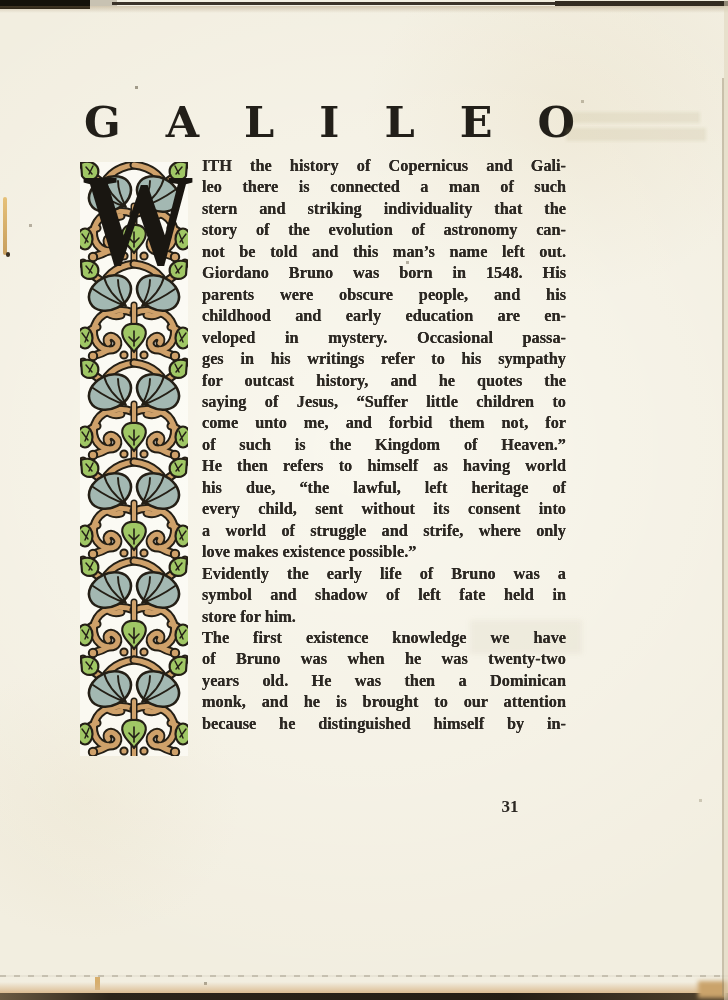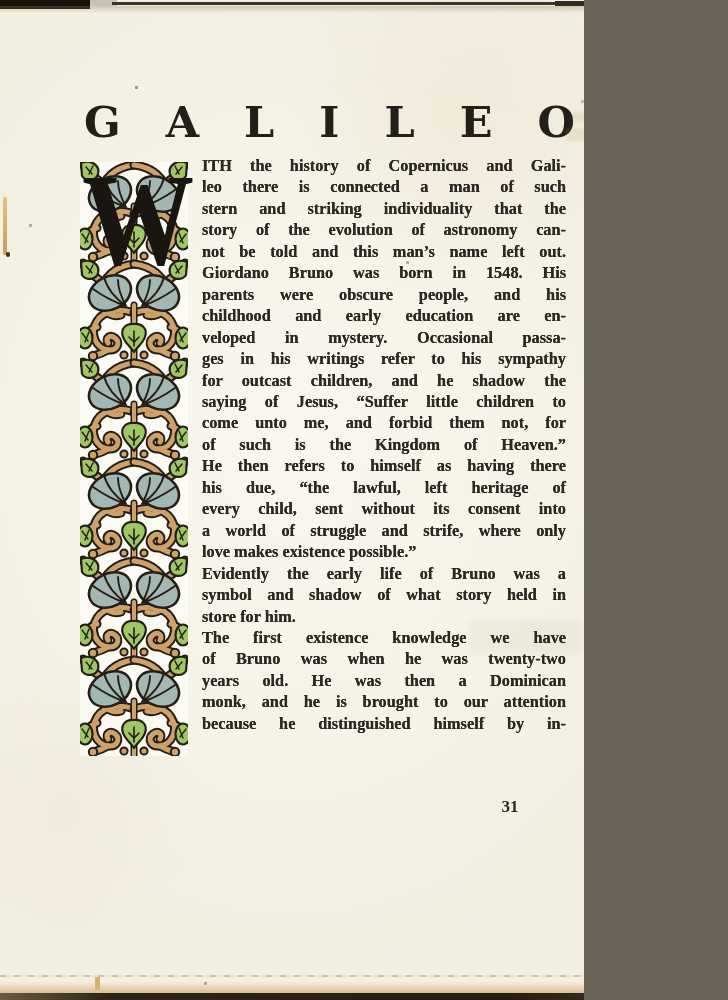--- a/index.html
+++ b/index.html
@@ -1,17 +1,17 @@
 <!DOCTYPE html>
 <html style="--vine-tan: #cfa16a; --leaf-sage: #a3b8b2; --leaf-green: #a0c765; --outline-ink: #241f16; --paper: #f2eee0; --text-ink: #2c2823;"><head>
 <meta charset="utf-8">
 <style>
   html,body{margin:0;padding:0;background:#6b6458;}
   .scan{
-    position:relative;width:584px;height:1000px;overflow:hidden;
+    position:relative;width:728px;height:1000px;overflow:hidden;
     background:
       radial-gradient(130% 90% at 50% 45%, rgba(255,255,250,.55), rgba(255,255,250,0) 60%),
       radial-gradient(40% 25% at 78% 12%, rgba(232,222,196,.50), rgba(232,222,196,0) 70%),
       radial-gradient(30% 20% at 12% 80%, rgba(234,226,203,.45), rgba(234,226,203,0) 70%),
       var(--paper,#f2eee0);
     font-family:"Liberation Serif", serif;
   }
   .abs{position:absolute;}
   
   .edge-top-a{left:0;top:0;width:90px;height:9px;background:#141109;}
@@ -148,31 +148,31 @@
       <div class="line j">ITH the history of Copernicus and Gali-</div>
       <div class="line j">leo there is connected a man of such</div>
       <div class="line j">stern and striking individuality that the</div>
       <div class="line j">story of the evolution of astronomy can-</div>
       <div class="line j">not be told and this man’s name left out.</div>
       <div class="line j">Giordano Bruno was born in 1548. His</div>
       <div class="line j">parents were obscure people, and his</div>
       <div class="line j">childhood and early education are en-</div>
       <div class="line j">veloped in mystery. Occasional passa-</div>
       <div class="line j">ges in his writings refer to his sympathy</div>
-      <div class="line j">for outcast children, and he shadow the</div>
+      <div class="line j">for outcast history, and he quotes the</div>
       <div class="line j">saying of Jesus, “Suffer little children to</div>
       <div class="line j">come unto me, and forbid them not, for</div>
       <div class="line j">of such is the Kingdom of Heaven.”</div>
-      <div class="line j">He then refers to himself as having there</div>
+      <div class="line j">He then refers to himself as having world</div>
       <div class="line j">his due, “the lawful, left heritage of</div>
       <div class="line j">every child, sent without its consent into</div>
       <div class="line j">a world of struggle and strife, where only</div>
       <div class="line">love makes existence possible.”</div>
       <div class="line j">Evidently the early life of Bruno was a</div>
-      <div class="line j">symbol and shadow of what story held in</div>
+      <div class="line j">symbol and shadow of left fate held in</div>
       <div class="line">store for him.</div>
       <div class="line j">The first existence knowledge we have</div>
       <div class="line j">of Bruno was when he was twenty-two</div>
       <div class="line j">years old. He was then a Dominican</div>
       <div class="line j">monk, and he is brought to our attention</div>
       <div class="line j">because he distinguished himself by in-</div>
     </div>
 
   <div class="abs page-number">31</div>
 

